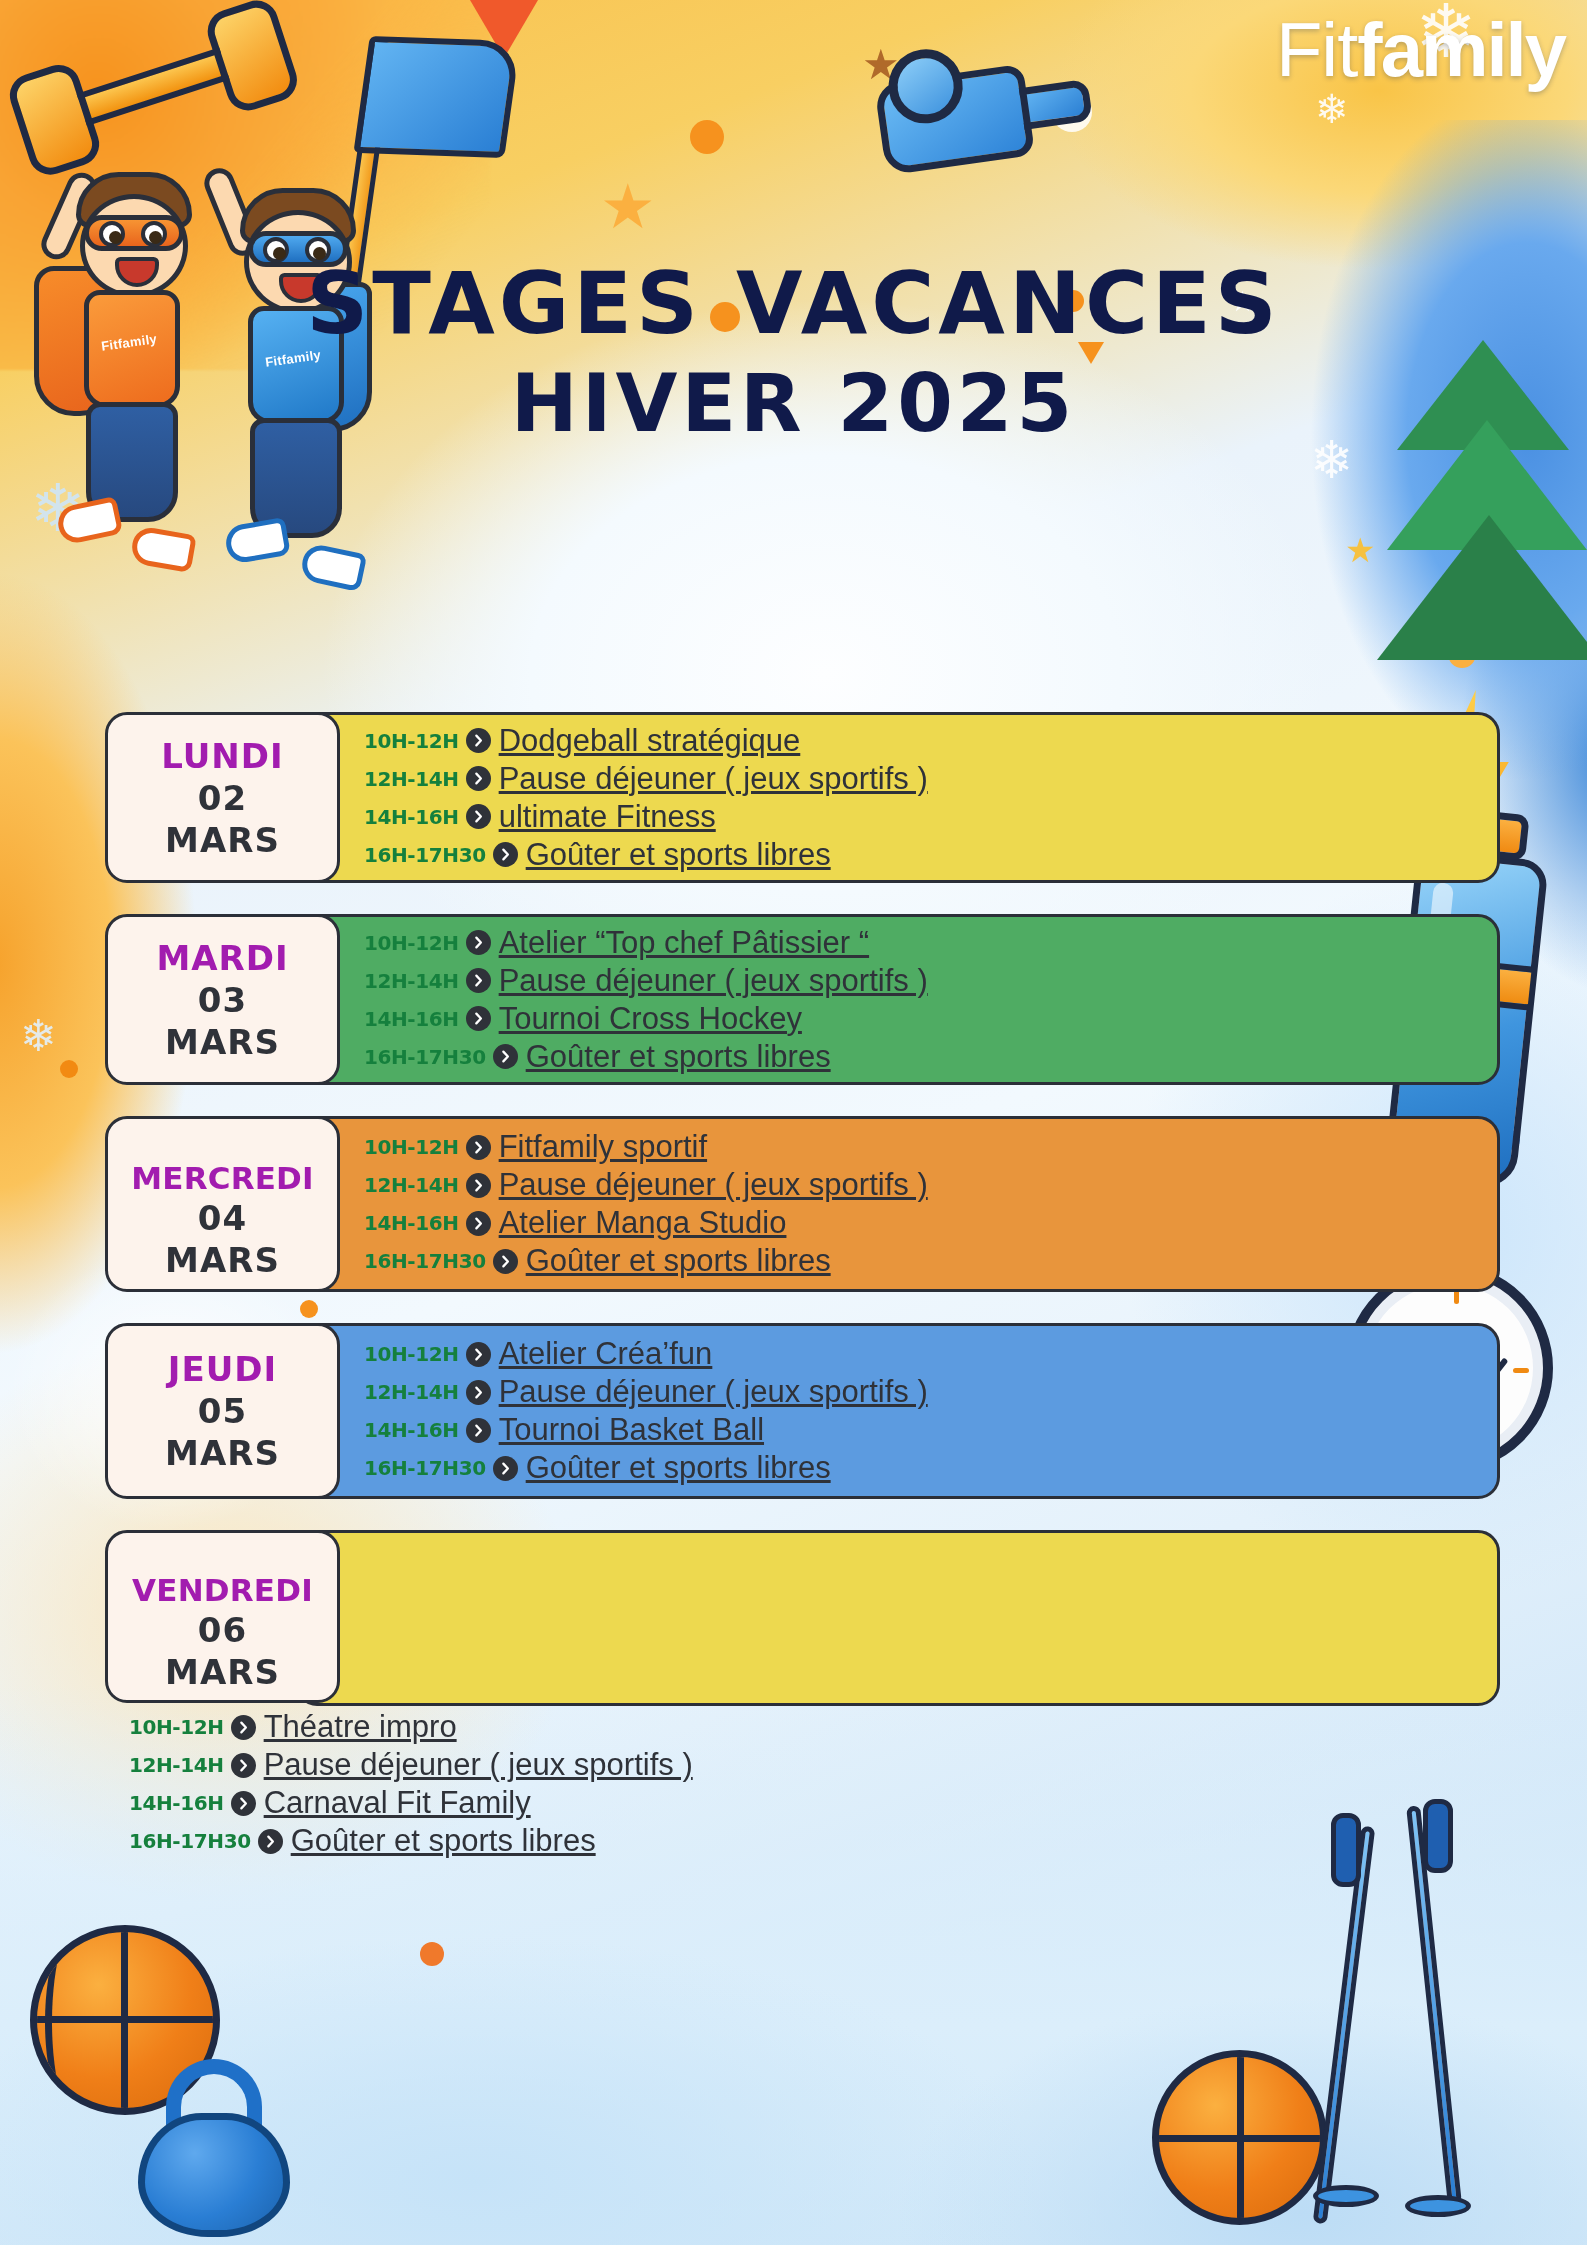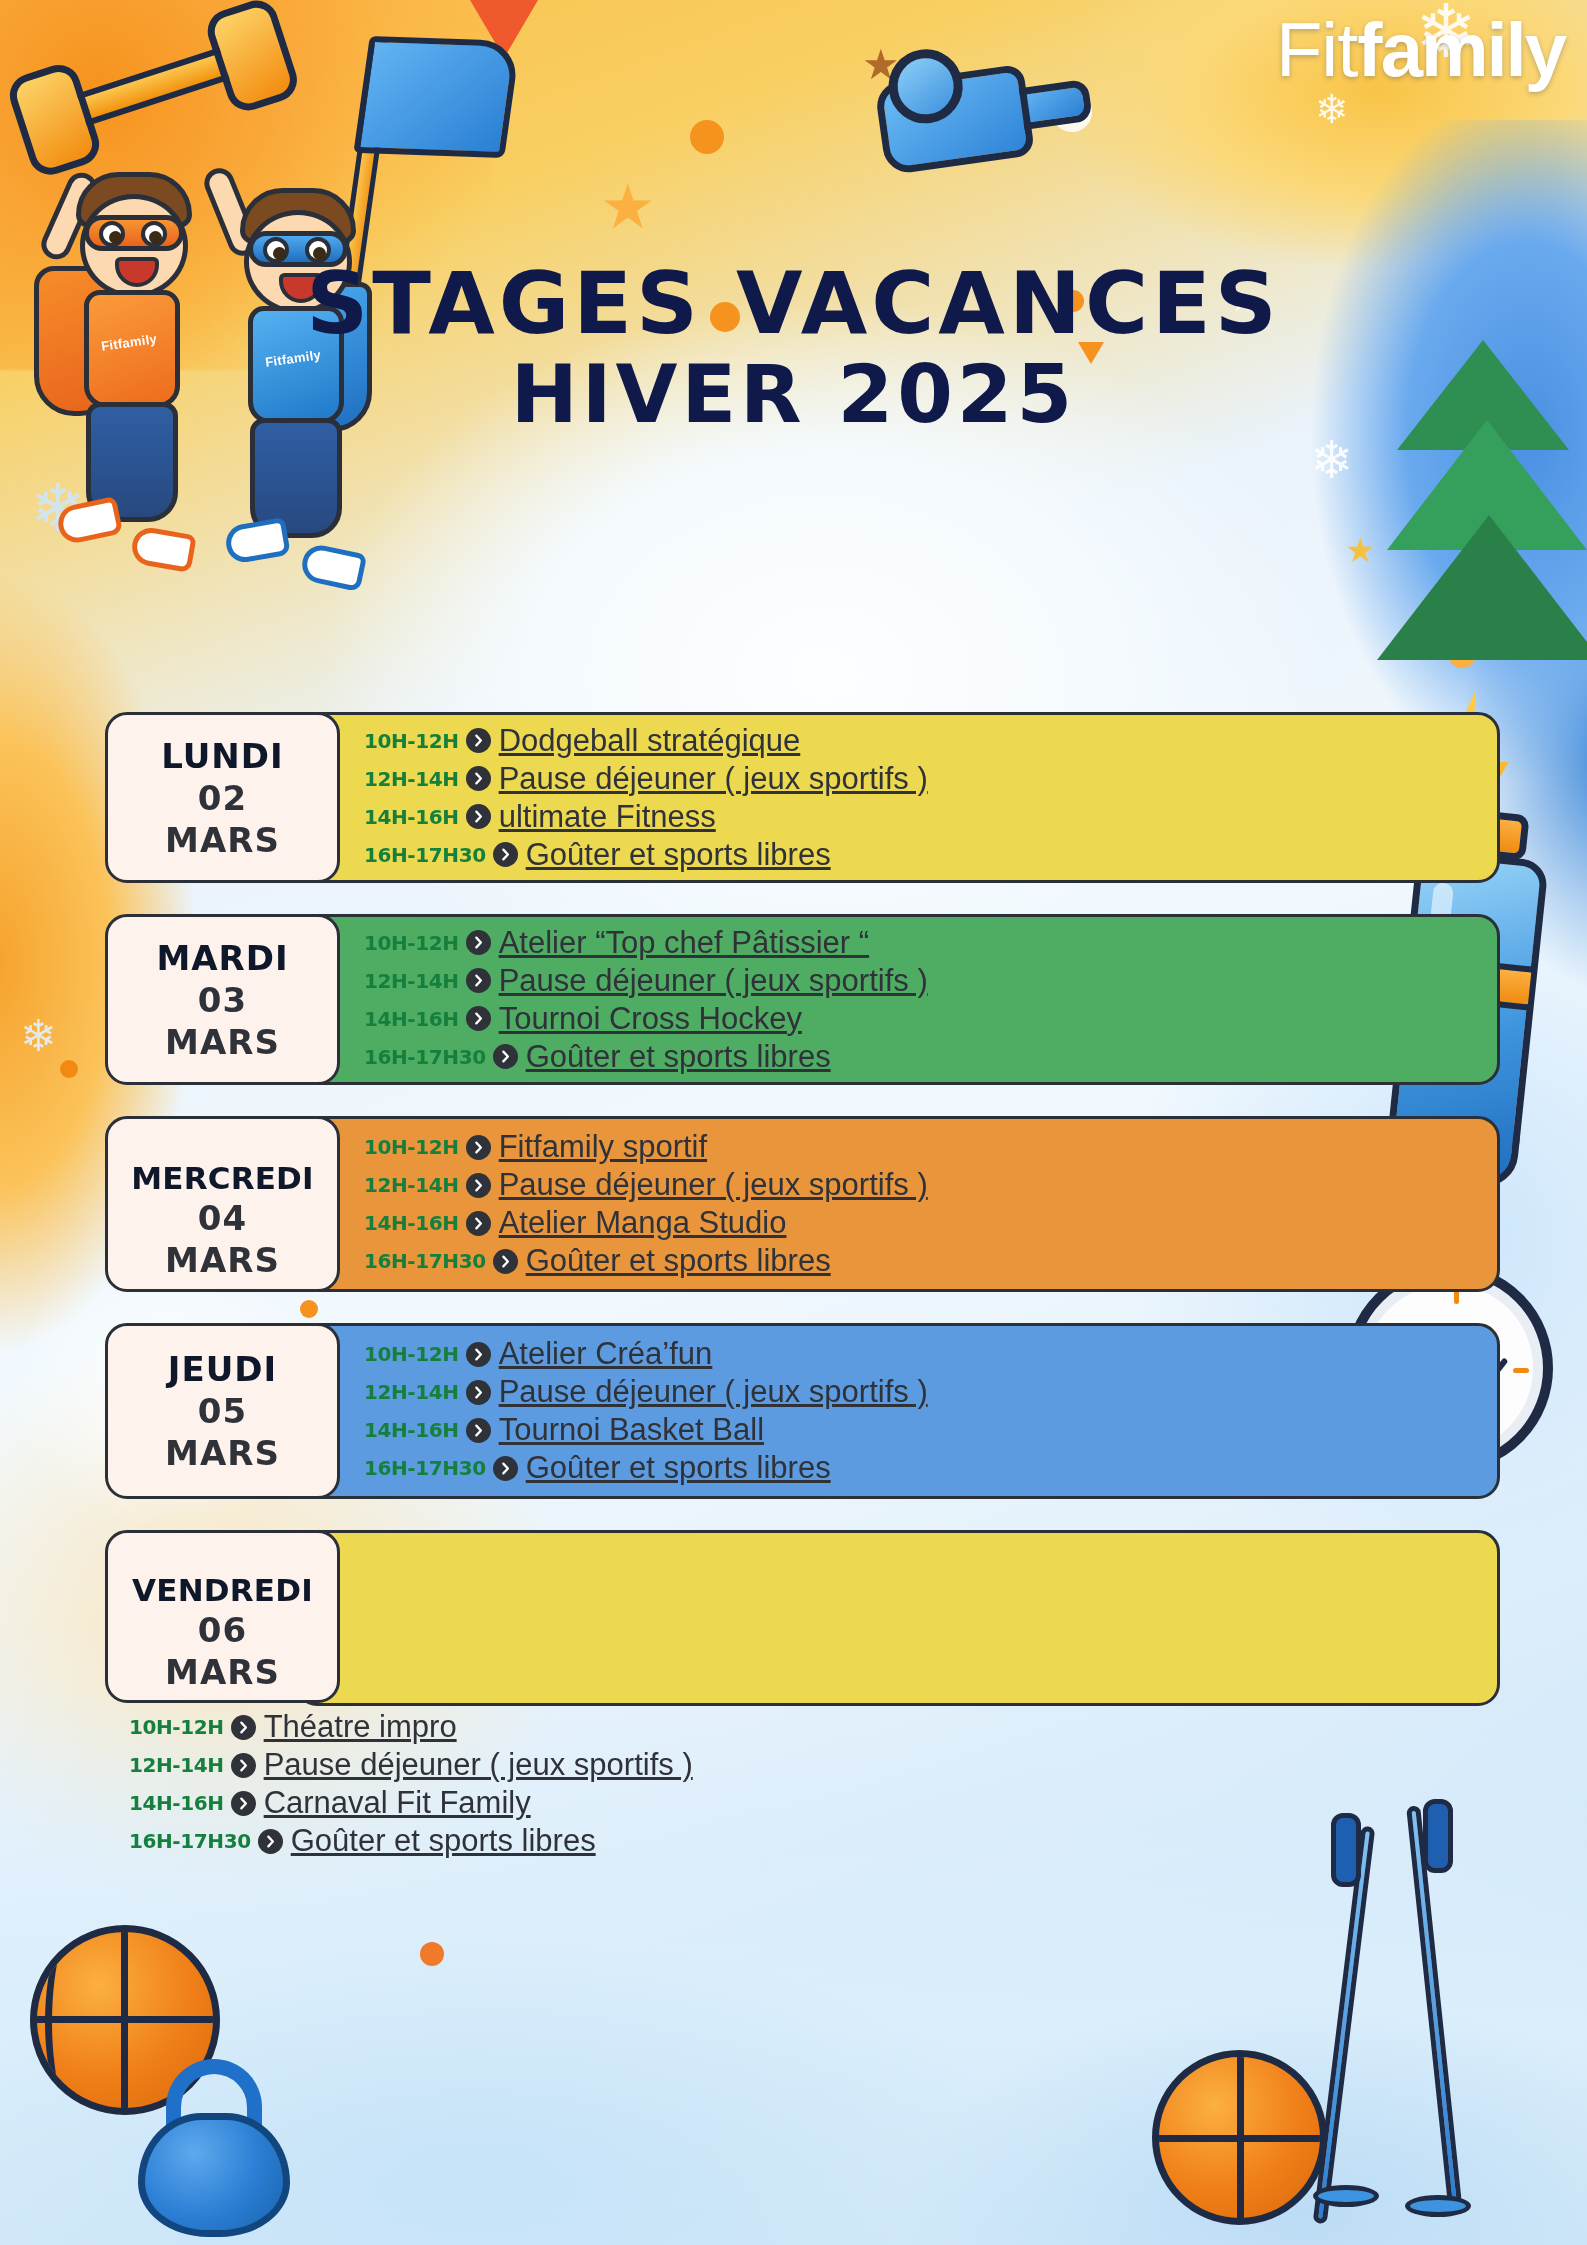--- a/index.html
+++ b/index.html
@@ -290,21 +290,21 @@
     position: absolute; left: 0; top: 258px; width: 1587px;
     text-align: center; z-index: 6;
   }
   .title-line {
     font-family: "DejaVu Sans", sans-serif;
     font-weight: 900;
     color: #101a4a;
     letter-spacing: 4px;
   }
   .t1 { font-size: 86px; line-height: 1.06; }
-  .t2 { font-size: 80px; line-height: 1.14; }
+  .t2 { font-size: 80px; line-height: 1.14; margin-top: 9px; }
   .t3 {
     font-size: 62px; line-height: 1.5; letter-spacing: 1px;
     font-family: "DejaVu Sans", sans-serif; font-weight: 900; color: #101a4a;
   }
 
   
   .schedule {
     position: absolute; left: 105px; top: 712px; width: 1395px; z-index: 7;
   }
   .day-row {
@@ -327,21 +327,21 @@
     width: 235px; min-width: 235px;
     background: #fdf3ec;
     border: 3px solid #2b2f38;
     border-radius: 22px;
     display: flex; flex-direction: column; justify-content: center; align-items: center;
     gap: 2px;
     padding: 8px 4px;
   }
   .day-name {
     font-family: "DejaVu Sans", sans-serif; font-weight: 700;
-    font-size: 34px; color: #0f172a; letter-spacing: 1px; white-space: nowrap;
+    font-size: 34px; color: #a21caf; letter-spacing: 1px; white-space: nowrap;
   }
   .day-name.long { font-size: 31px; letter-spacing: .2px; margin-top: 31px; }
   .day-num {
     font-family: "DejaVu Sans", sans-serif; font-weight: 700;
     font-size: 34px; color: #2f3239; letter-spacing: 1px;
   }
   .day-month {
     font-family: "DejaVu Sans", sans-serif; font-weight: 700;
     font-size: 34px; color: #2f3239; letter-spacing: 1px;
   }

